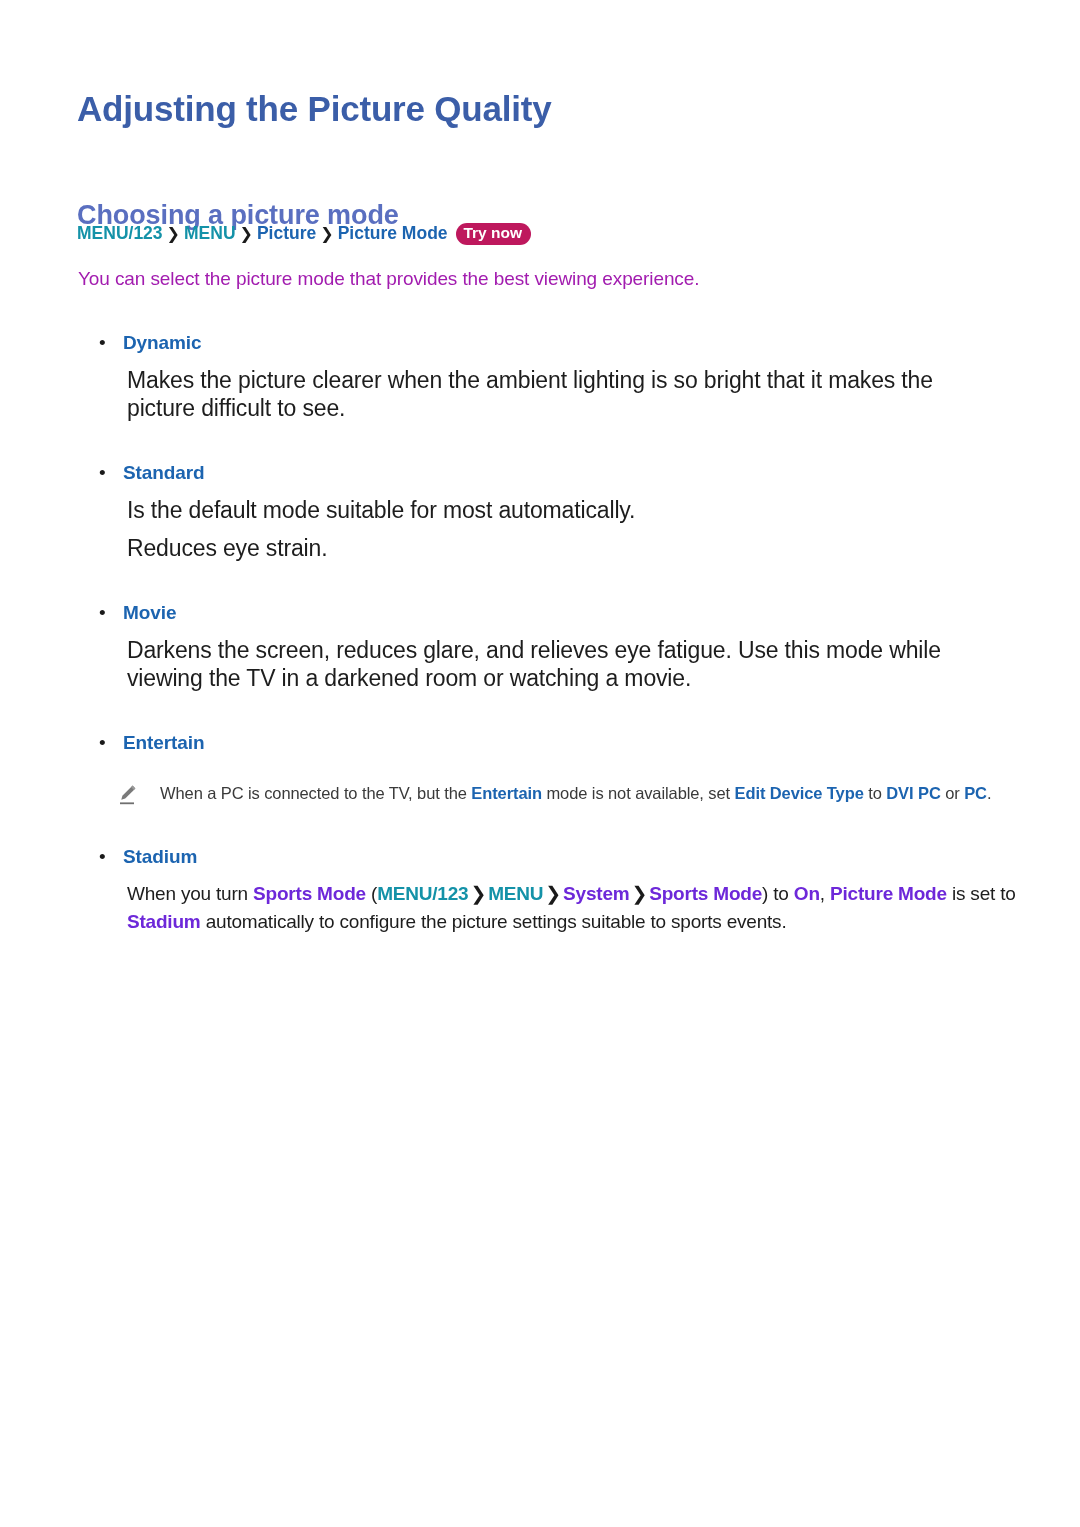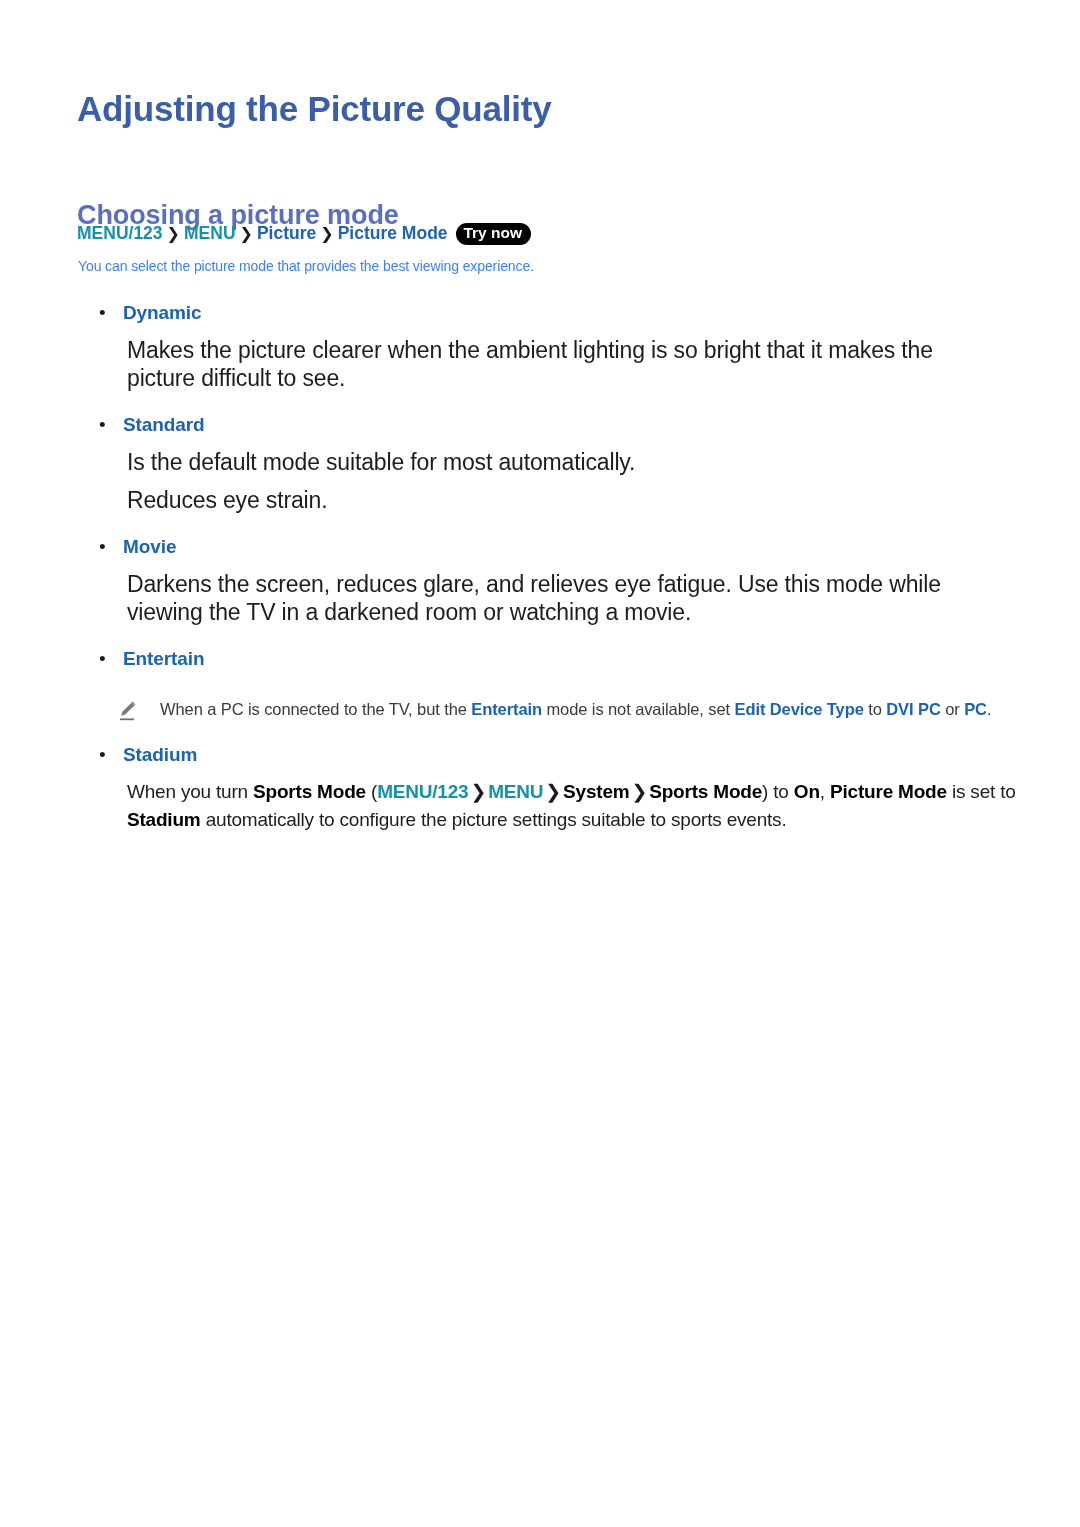--- a/index.html
+++ b/index.html
@@ -62,54 +62,54 @@
   .crumb-teal   { color: #1492a8; }
   .crumb-blue   { color: #1c64b0; }
   .crumb-sep {
     color: #1a1a1a;
     font-size: 16px;
     padding: 0 4px;
     font-weight: bold;
   }
   .try-now {
     display: inline-block;
-    background: #000000;
+    background: #be185d;
     color: #ffffff;
     border-radius: 11px;
     padding: 1px 9px 3px 7px;
     font-size: 15.5px;
     font-weight: bold;
     line-height: 18px;
     margin-left: 4px;
     position: relative;
     top: -1px;
   }
 
   
   .content {
     position: absolute;
     left: 0;
     top: 253px;
     width: 1080px;
   }
 
   .intro-para {
-    margin: 0 0 0 0;
+    margin: 12px 0 0 0;
     padding: 0 75px 0 78px;
-    font-size: 14px;
-    color: #3b82f6;
+    font-size: 19px;
+    color: #a21caf;
     line-height: 27px;
     letter-spacing: -0.1px;
   }
 
   .bullet-row {
     display: flex;
     align-items: center;
     padding-left: 99px;
-    margin-top: 19px;
+    margin-top: 37px;
   }
   .bullet-dot {
     width: 24px;
     flex: 0 0 24px;
     color: #1a1a1a;
     font-size: 19px;
     line-height: 27px;
   }
   .bullet-dot::before { content: "\2022"; }
   .bullet-label {
@@ -154,21 +154,21 @@
   }
 
   .stadium-para {
     margin: 10px 0 0 0;
     padding: 0 60px 0 127px;
     font-size: 19px;
     color: #1d1d1d;
     line-height: 28px;
     letter-spacing: -0.2px;
   }
-  .t-blue { color: #000000; font-weight: bold; margin-top: 36px; }
+  .t-blue { color: #6d28d9; font-weight: bold; margin-top: 36px; }
   .t-teal { color: #1492a8; font-weight: bold; }
   .t-sep  { color: #1a1a1a; font-weight: bold; padding: 0 2px; }
 </style>
 </head>
 <body>
 
 <div class="page">
 
   <h1 class="doc-title">Adjusting the Picture Quality</h1>
 

